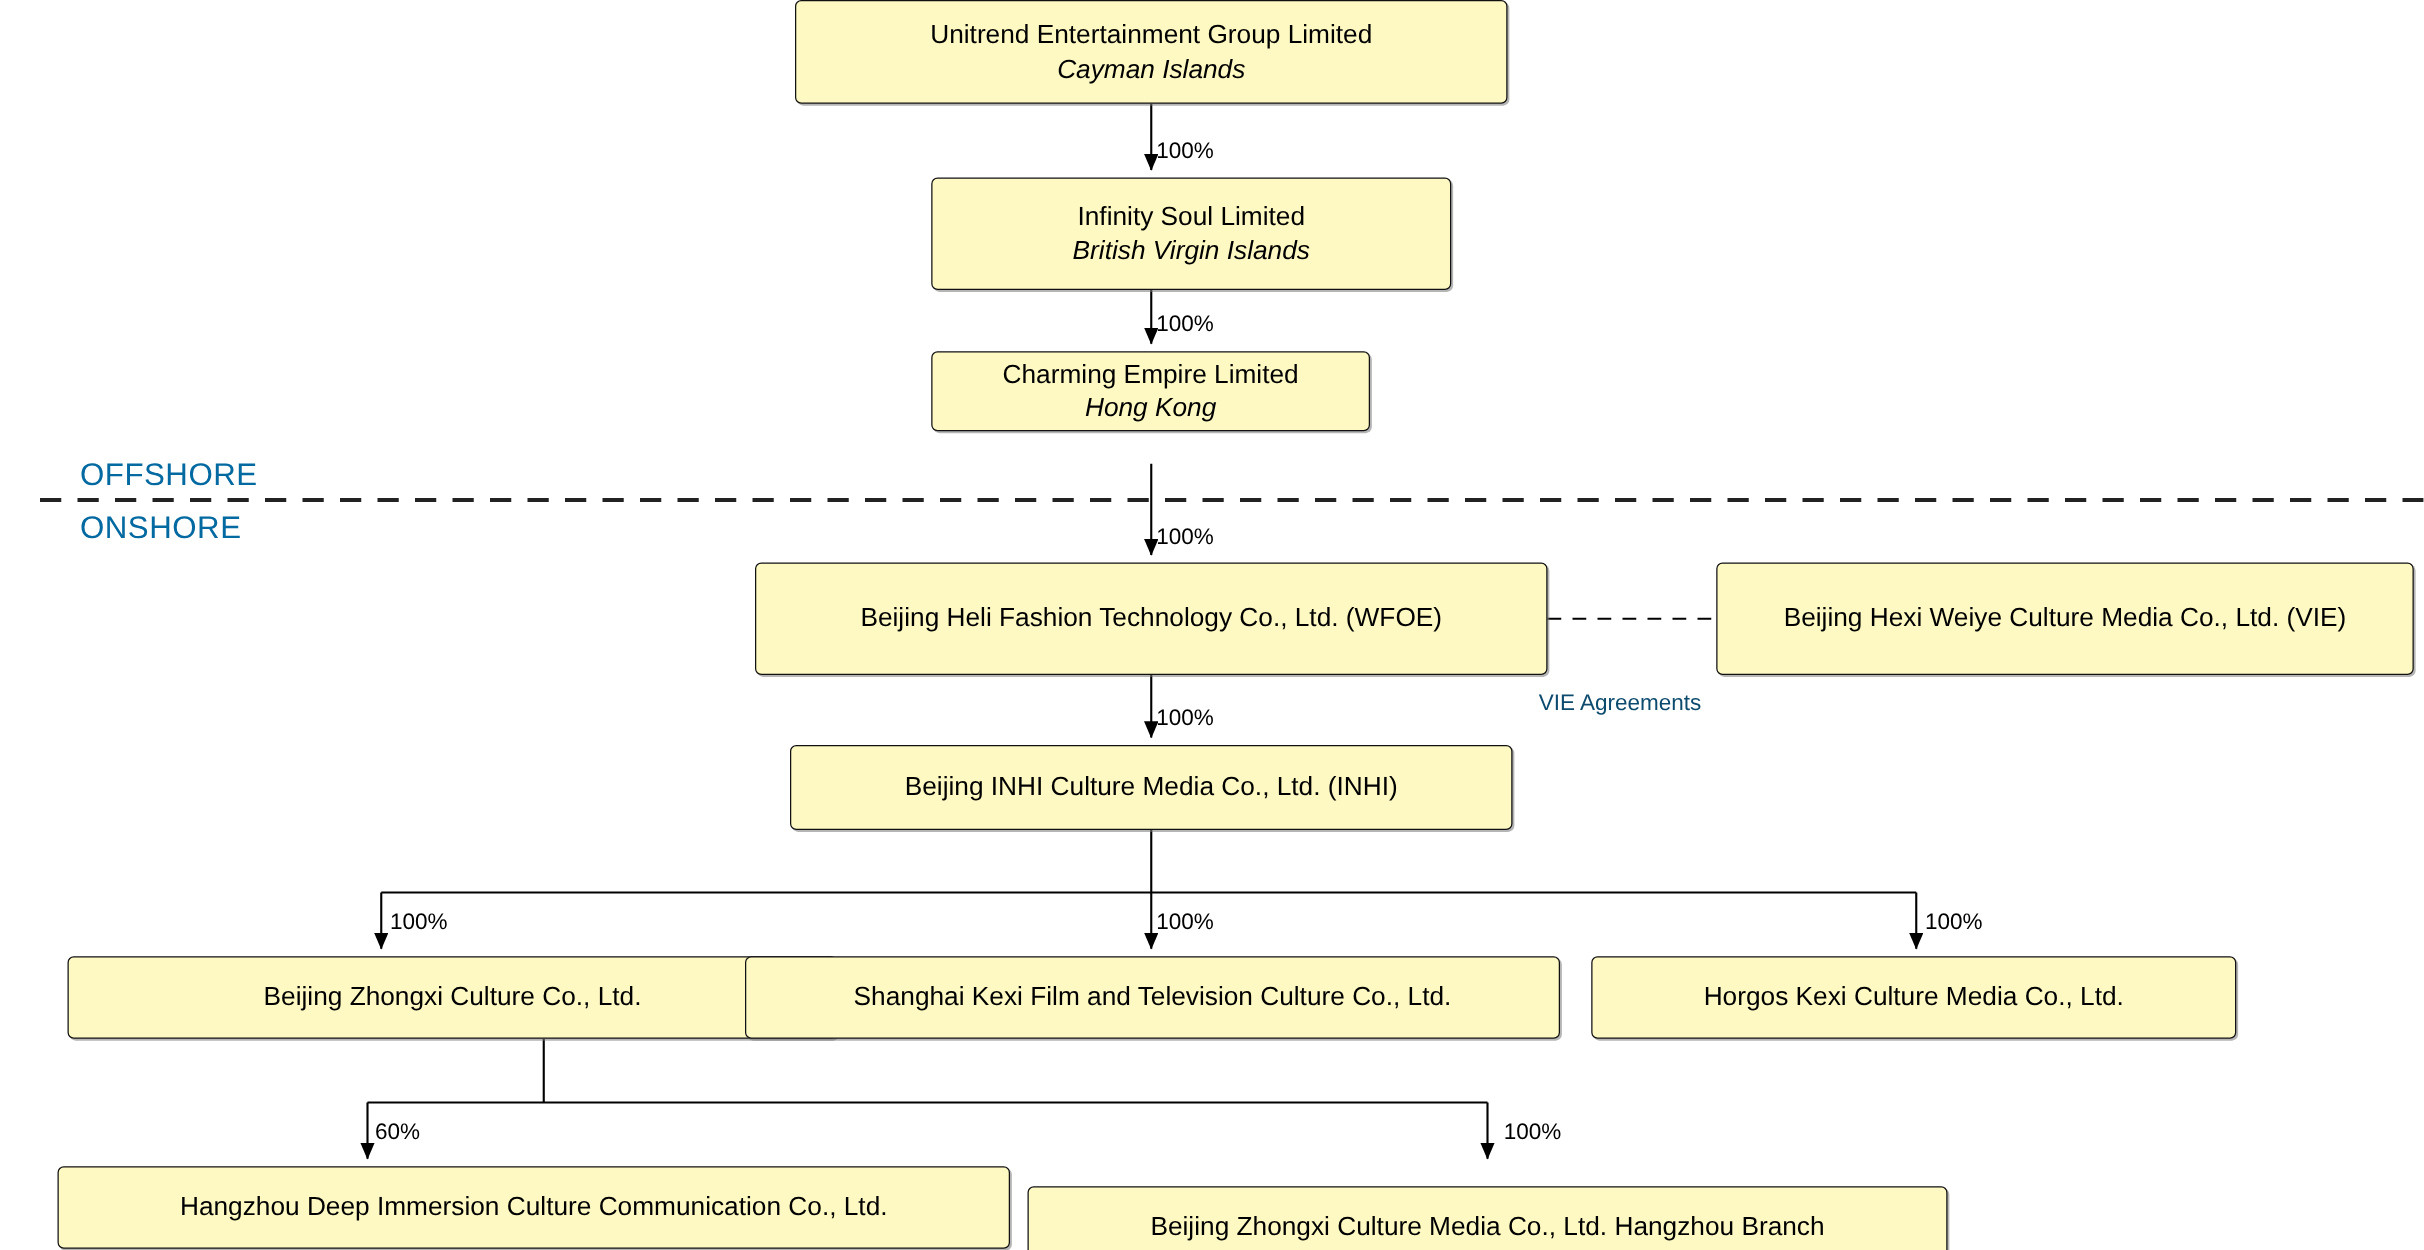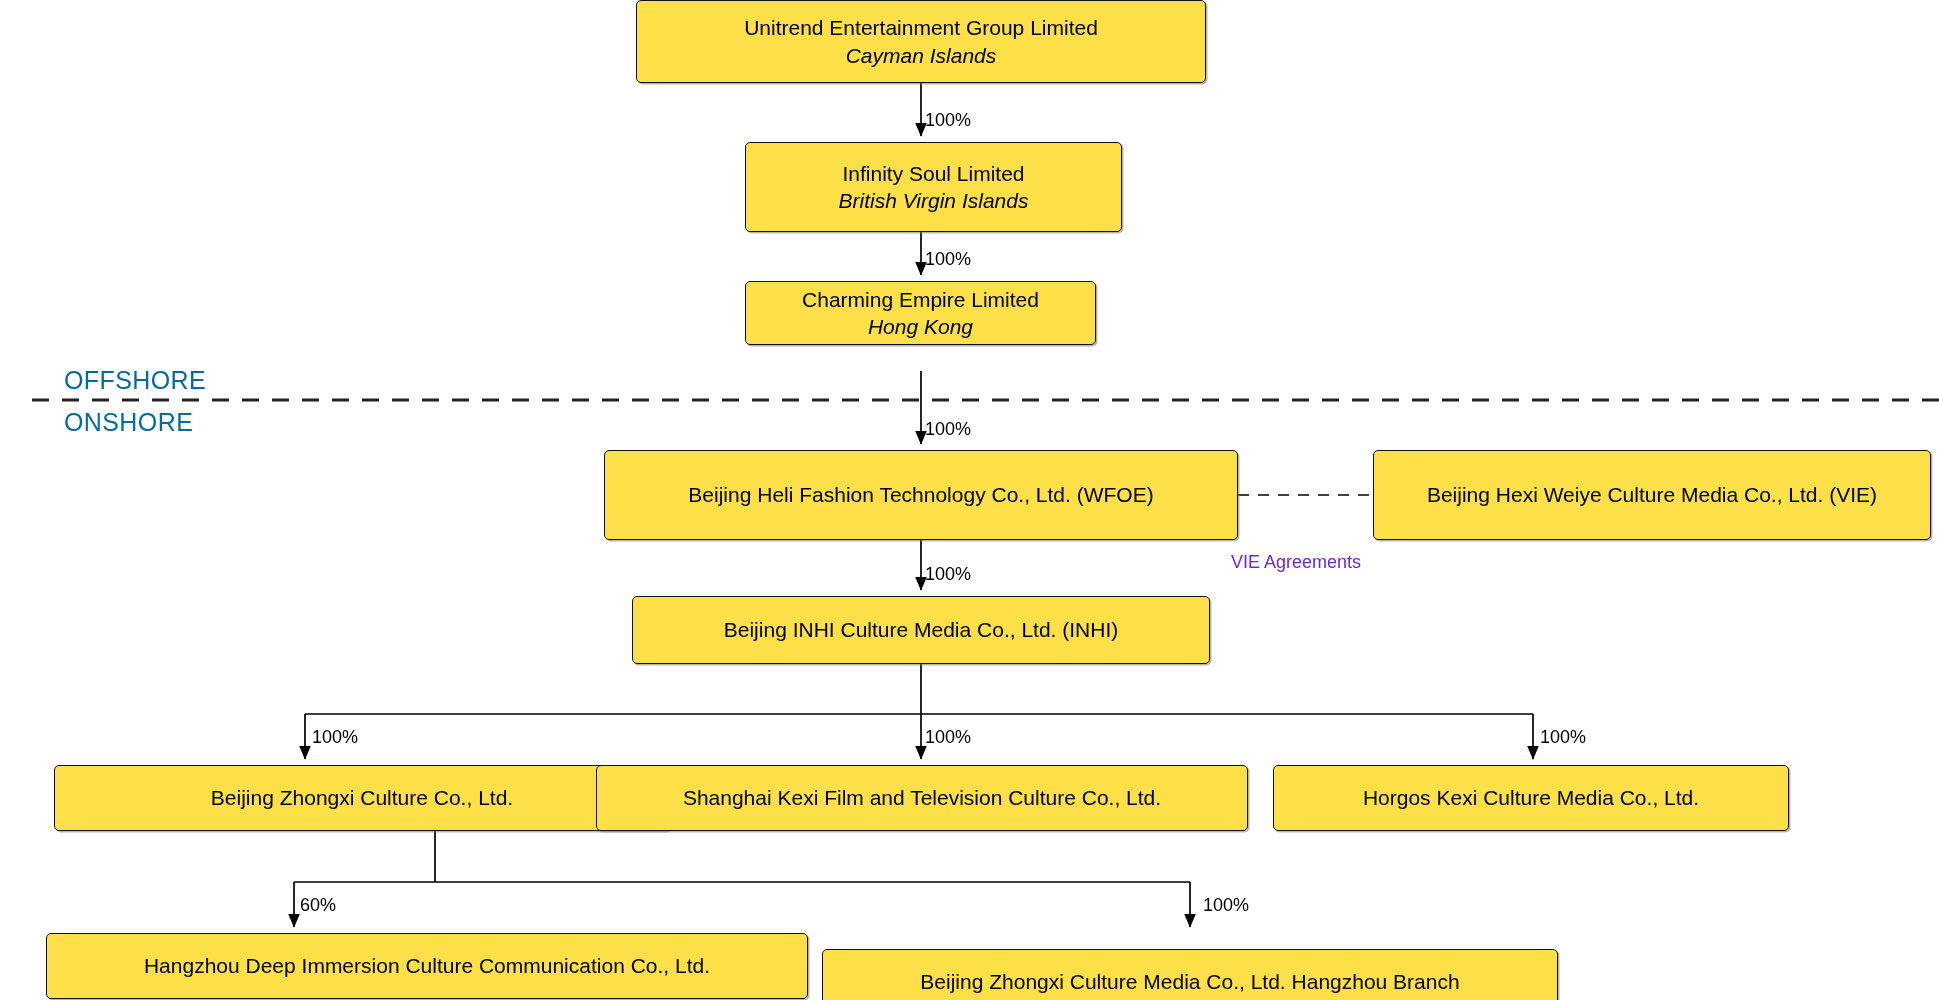--- a/index.html
+++ b/index.html
@@ -25,21 +25,21 @@
     top: 0;
     width: 1939px;
     height: 1000px;
     pointer-events: none;
   }
   .node-box {
     position: absolute;
     box-sizing: border-box;
     border: 1.6px solid #111111;
     border-radius: 5px;
-    background: #fde047;
+    background: #fef9c3;
     box-shadow: 1.5px 1.5px 0 0 rgba(120,120,120,0.55);
     display: flex;
     flex-direction: column;
     align-items: center;
     justify-content: center;
     text-align: right;
     line-height: 1.30;
   }
   .node-name {
     font-size: 21px;
@@ -62,21 +62,21 @@
   .zone-label {
     position: absolute;
     font-size: 25px;
     letter-spacing: 0.4px;
     color: #0369a1;
     white-space: nowrap;
   }
   .vie-label {
     position: absolute;
     font-size: 18px;
-    color: #6d28d9;
+    color: #0c4a6e;
     white-space: nowrap;
   }
 </style>
 </head>
 <body>
 
 <div id="chart-root">
 
   <svg id="edges-layer" viewBox="0 0 1939 1000" width="1939" height="1000" xmlns="http://www.w3.org/2000/svg">
     <defs>
@@ -109,21 +109,21 @@
     <path d="M 1190,882 L 1190,927" fill="none" stroke="#000000" stroke-width="1.7" marker-end="url(#arrowhead)"></path>
 
     <path id="zone-divider" d="M 32,400 L 1939,400" fill="none" stroke="#222222" stroke-width="3.2" stroke-dasharray="17,13"></path>
   </svg>
 
   <div class="node-box" id="node-unitrend" style="left: 636px; top: 0px; width: 570px; height: 83px;">
     <div class="node-name">Unitrend Entertainment Group Limited</div>
     <div class="node-juris">Cayman Islands</div>
   </div>
 
-  <div class="node-box" id="node-infinity-soul" style="left: 745px; top: 142px; width: 377px; height: 90px;">
+  <div class="node-box" id="node-infinity-soul" style="left: 745px; top: 142px; width: 416px; height: 90px;">
     <div class="node-name">Infinity Soul Limited</div>
     <div class="node-juris">British Virgin Islands</div>
   </div>
 
   <div class="node-box" id="node-charming-empire" style="left: 745px; top: 281px; width: 351px; height: 64px;">
     <div class="node-name">Charming Empire Limited</div>
     <div class="node-juris">Hong Kong</div>
   </div>
 
   <div class="node-box" id="node-heli-fashion-wfoe" style="left: 604px; top: 450px; width: 634px; height: 90px;">

